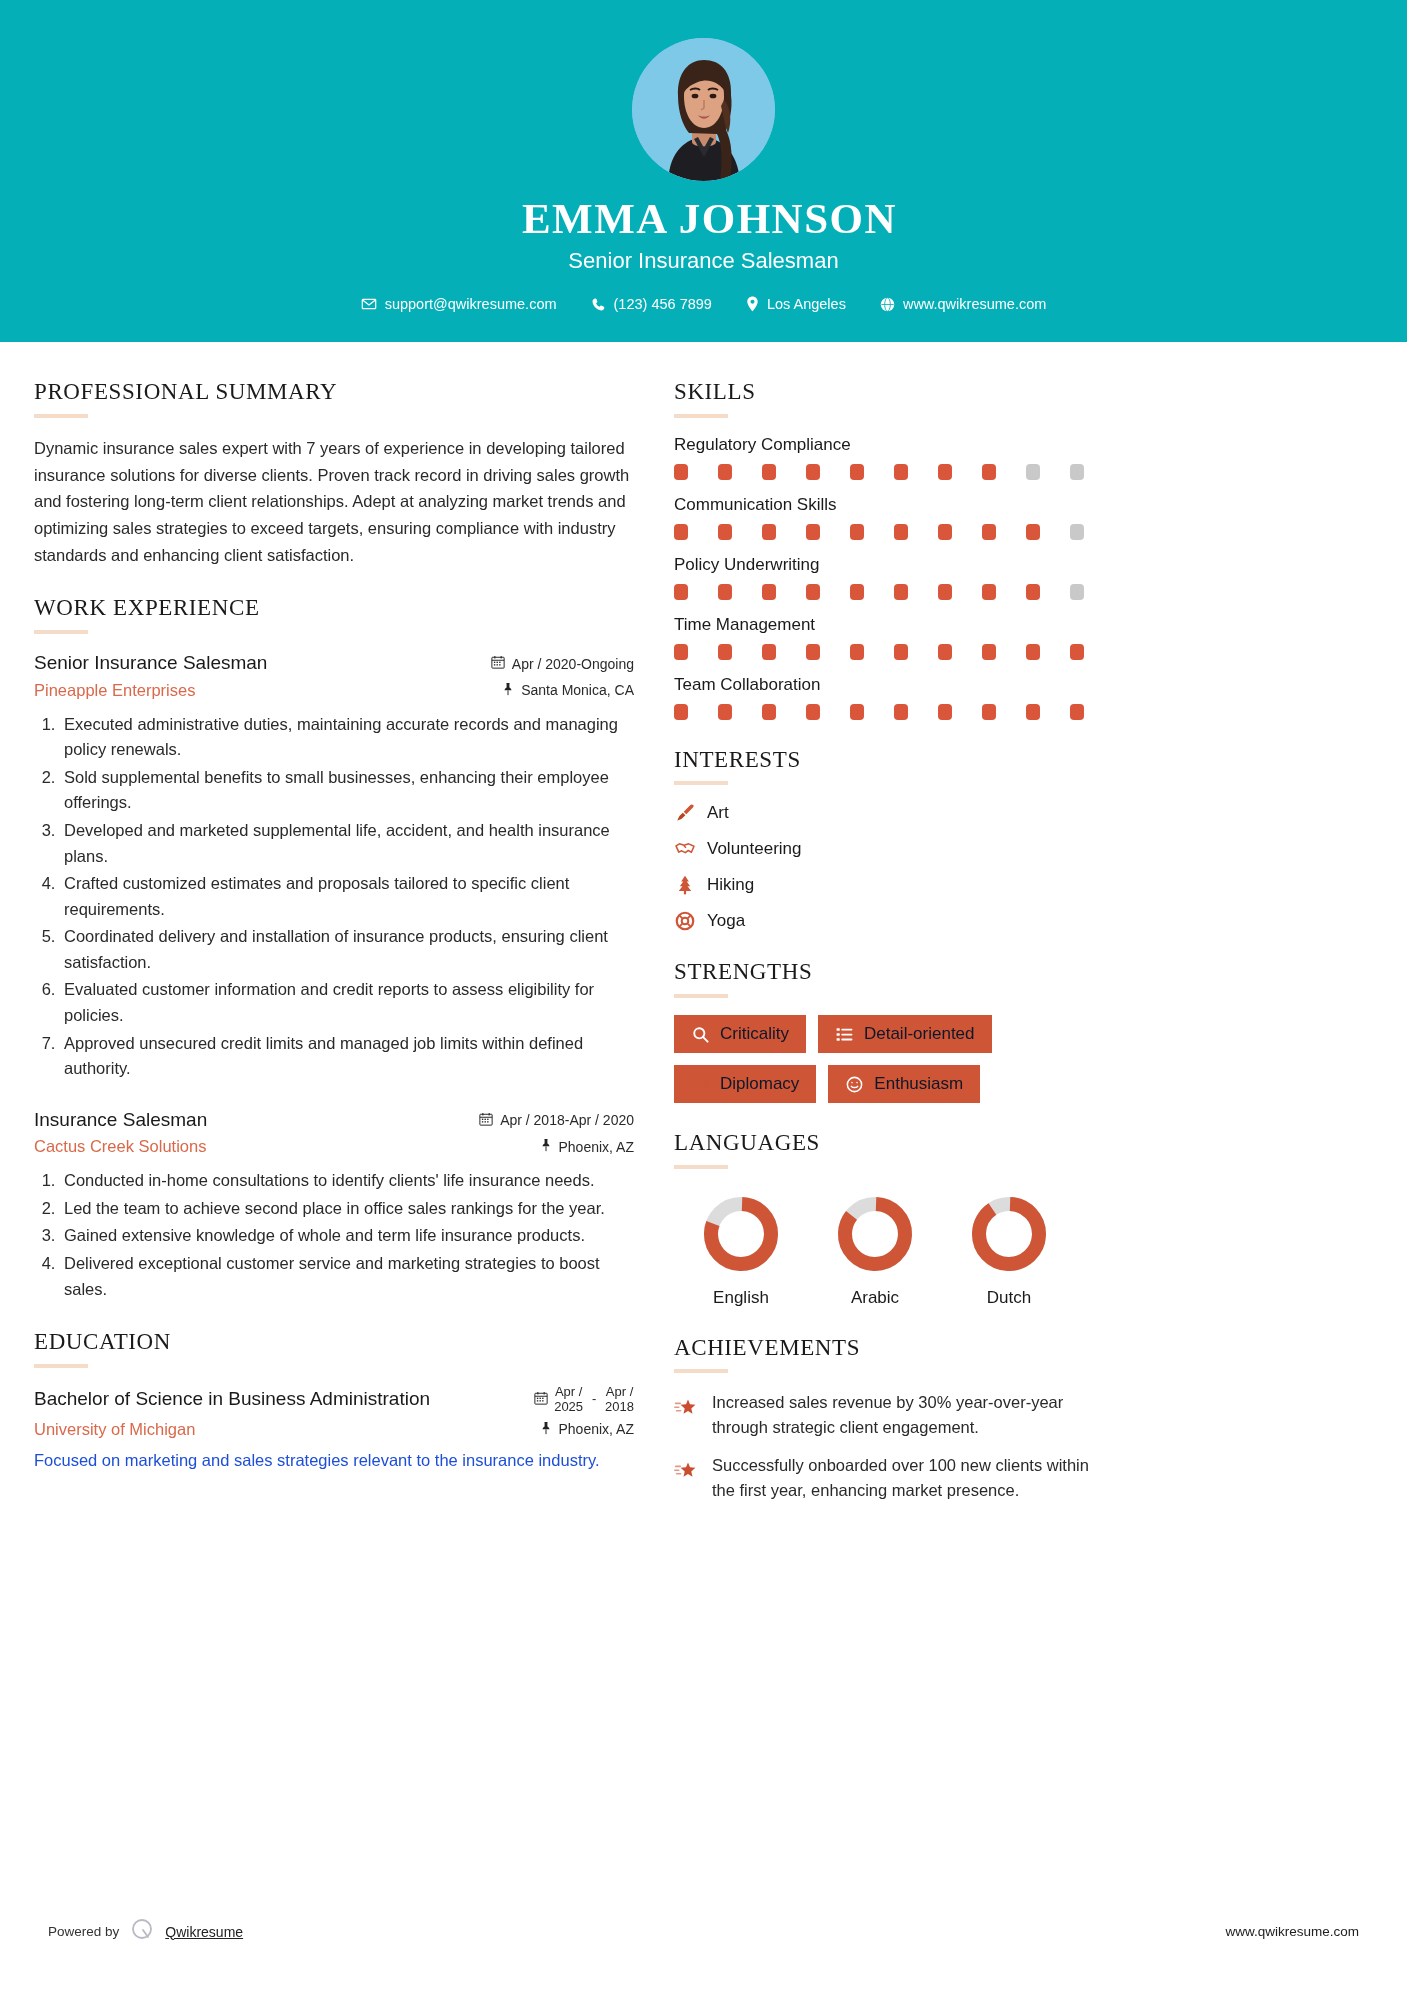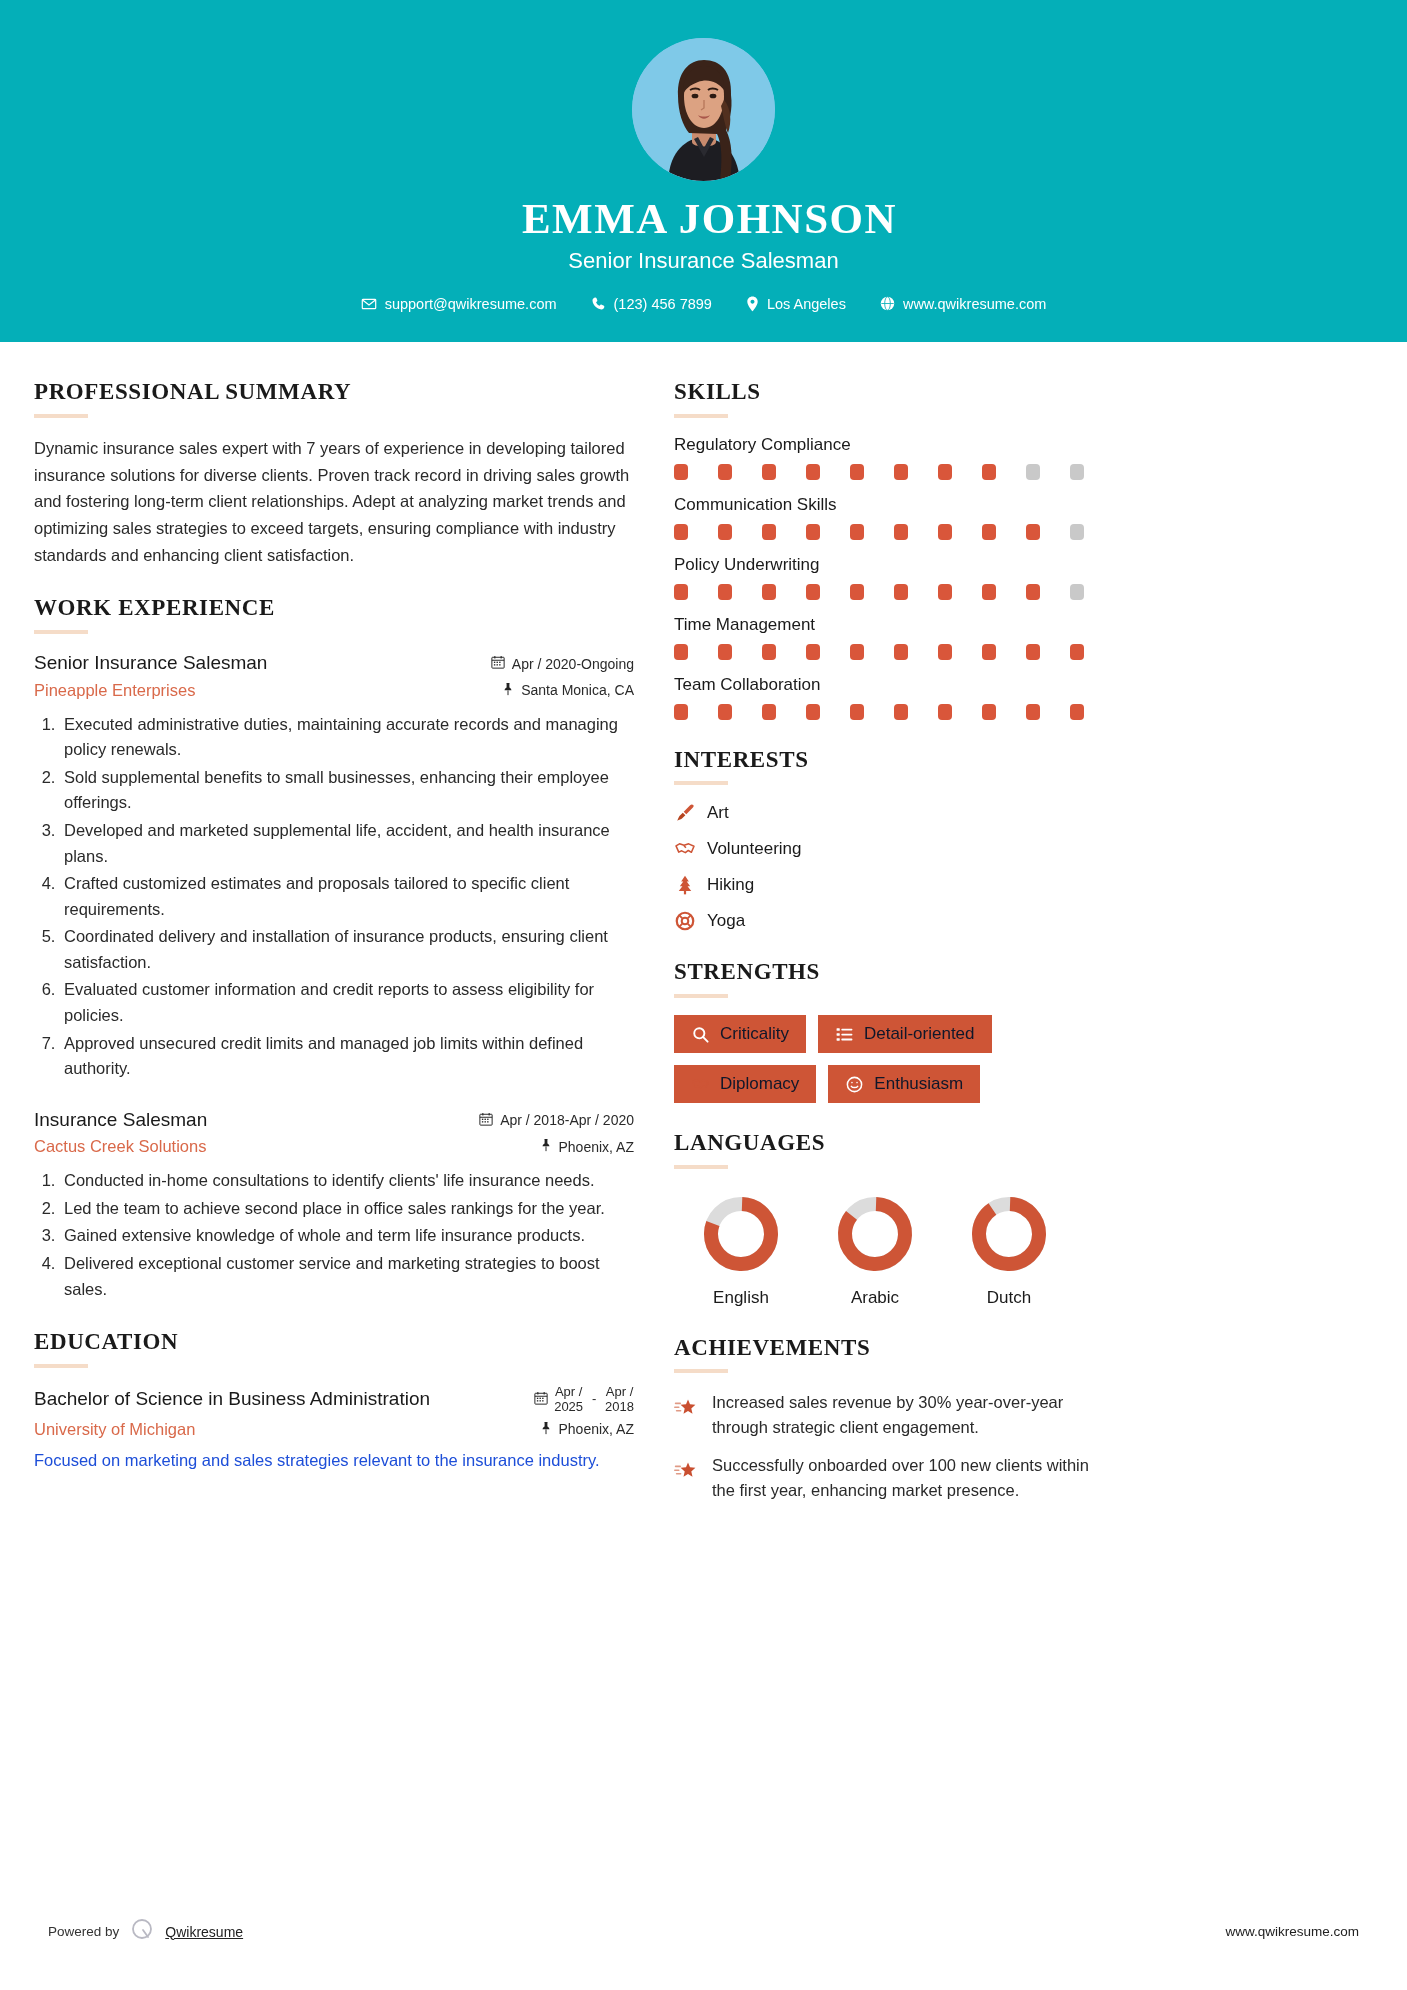--- a/index.html
+++ b/index.html
@@ -51,21 +51,21 @@
   }
   .contact-row {
     display: flex;
     justify-content: center;
     align-items: center;
     gap: 0;
     flex-wrap: wrap;
   }
   .contact-item {
     display: flex;
-    align-items: flex-start;
+    align-items: flex-end;
     gap: 8px;
     color: #ffffff;
     font-size: 14.5px;
     padding: 0 17px;
     white-space: nowrap;
   }
   .contact-item svg { display: block; flex: none; }
 
   
   .body-wrap {
@@ -73,21 +73,21 @@
     padding: 36px 34px 0 34px;
     gap: 40px;
     align-items: flex-start;
   }
   .col-left { width: 600px; flex: none; }
   .col-right { width: 420px; flex: none; }
 
   
   .sec-title {
     font-family: "Liberation Serif", serif;
-    font-weight: bold;
+    font-weight: normal;
     font-size: 23px;
     letter-spacing: 0.6px;
     color: #1a1a1a;
     text-transform: uppercase;
     line-height: 1.2;
   }
   .sec-rule {
     width: 54px;
     height: 4px;
     background: #F5DCC8;

